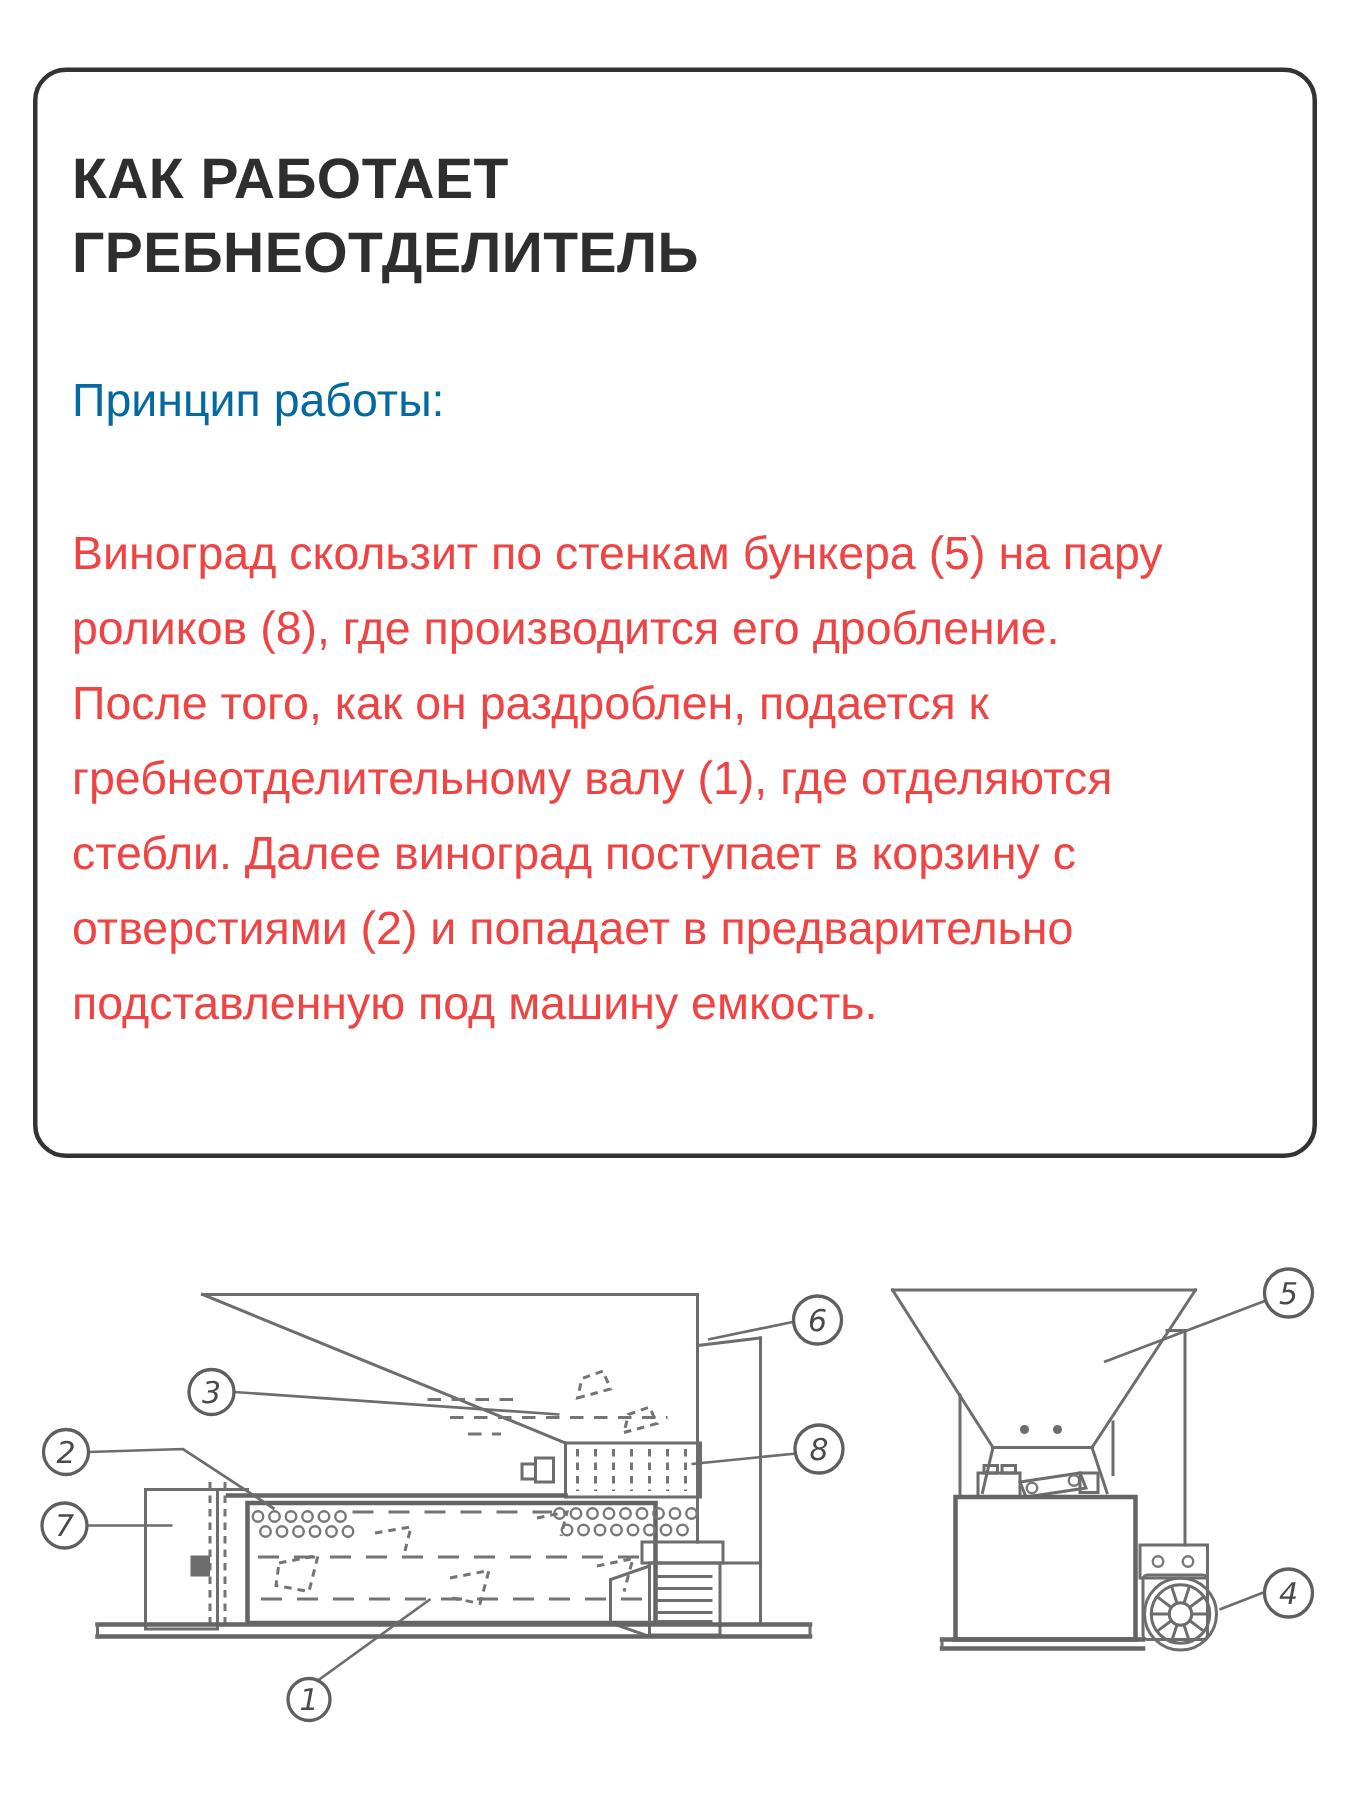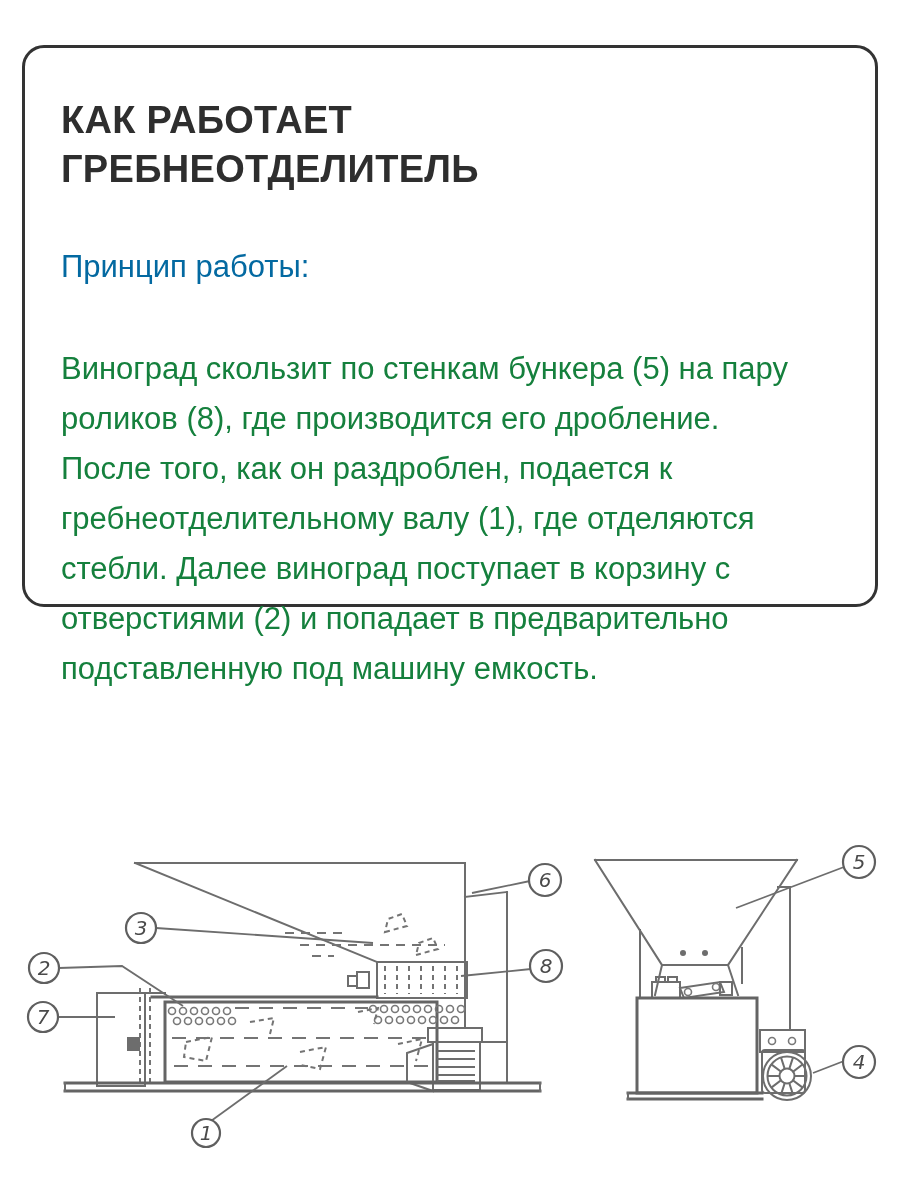--- a/index.html
+++ b/index.html
@@ -2,33 +2,33 @@
 <html><head>
 <meta charset="utf-8">
 <style>
   html,body{margin:0;padding:0;}
   body{
     width:900px;height:1200px;position:relative;overflow:hidden;
     background:#ffffff;
     font-family:"Liberation Sans",sans-serif;
   }
   .card{
-    position:absolute;left:22px;top:45px;width:856px;height:562px;
+    position:absolute;left:22px;top:45px;width:856px;height:727px;
     box-sizing:border-box;border:3px solid #333333;border-radius:22px;
-    padding:48px 26px 0 36px;background:#ffffff;
+    padding:48px 26px 0 23px;background:#ffffff;
   }
   .card h1{
     margin:0;font-weight:700;font-size:38px;line-height:49px;
     color:#2e2e2e;white-space:pre-line;letter-spacing:.3px;
   }
   .subtitle{
     margin:48px 0 0 0;font-size:31px;line-height:49px;color:#0369a1;
   }
   .bodytext{
-    margin:53px 0 0 0;font-size:31px;line-height:50px;color:#15803d;
+    margin:53px 0 0 0;font-size:31px;line-height:50px;color:#ef4444;
     white-space:pre-line;
   }
   .diagram{position:absolute;left:0;top:780px;width:900px;height:420px;}
   
   .ln{fill:none;stroke:#6d6d6d;stroke-width:2;stroke-linecap:square;}
   .ln-heavy{fill:none;stroke:#646464;stroke-width:3;stroke-linecap:square;}
   .dash{fill:none;stroke:#747474;stroke-width:2;stroke-dasharray:14 10;}
   .dash-m{fill:none;stroke:#747474;stroke-width:2;stroke-dasharray:9 7;}
   .dash-s{fill:none;stroke:#747474;stroke-width:2;stroke-dasharray:5 4;}
   .berry{fill:none;stroke:#787878;stroke-width:1.6;}

